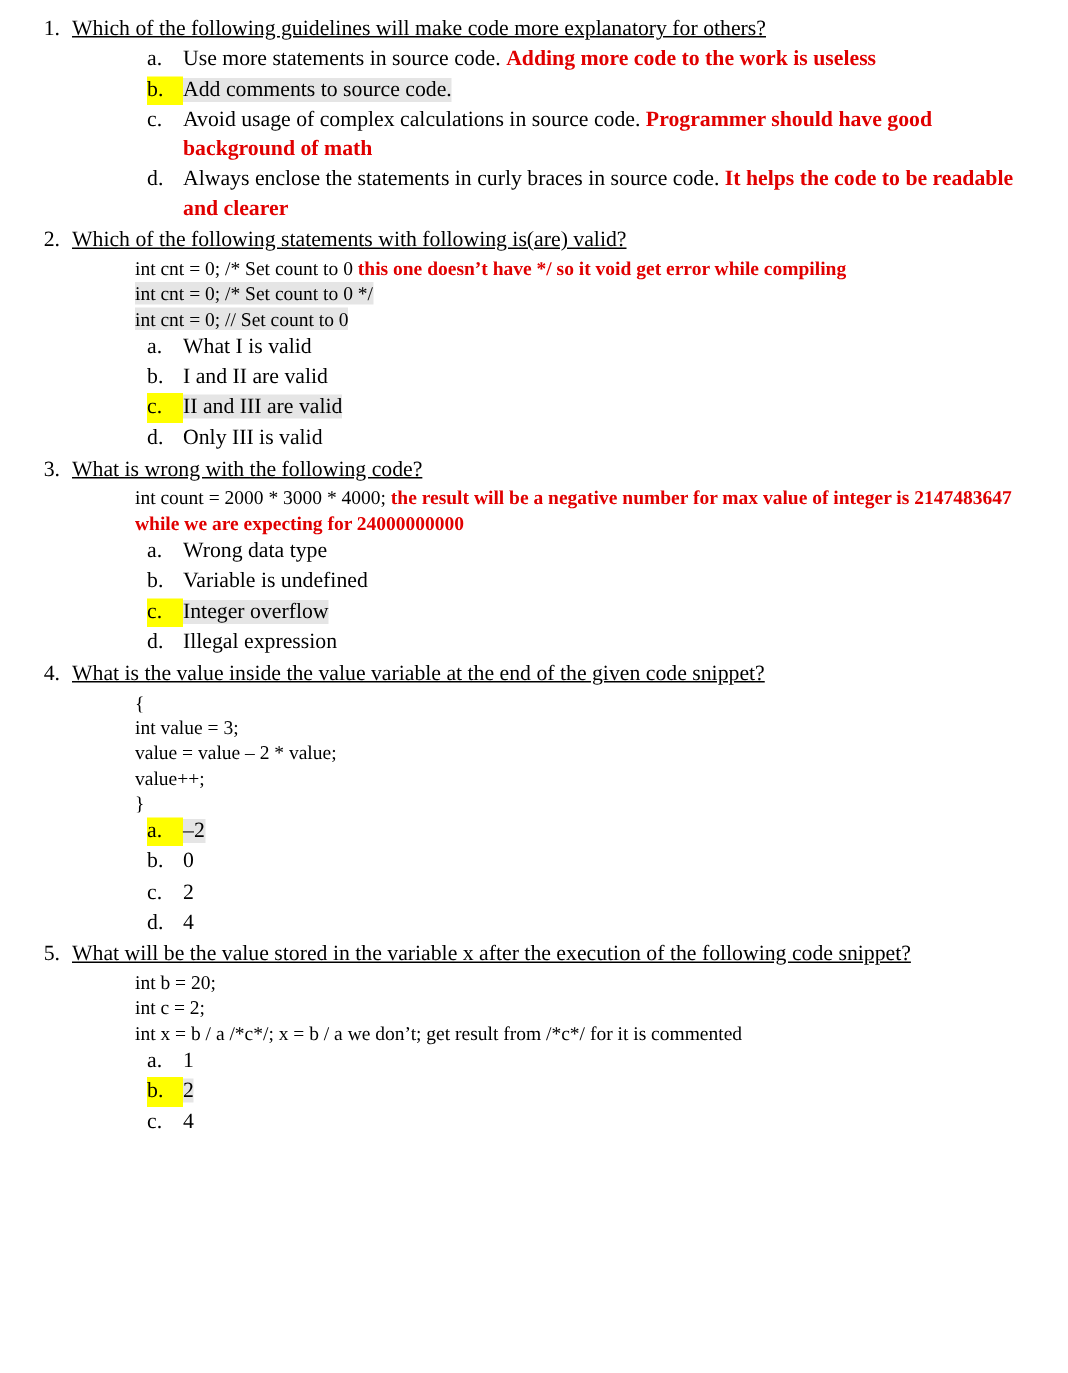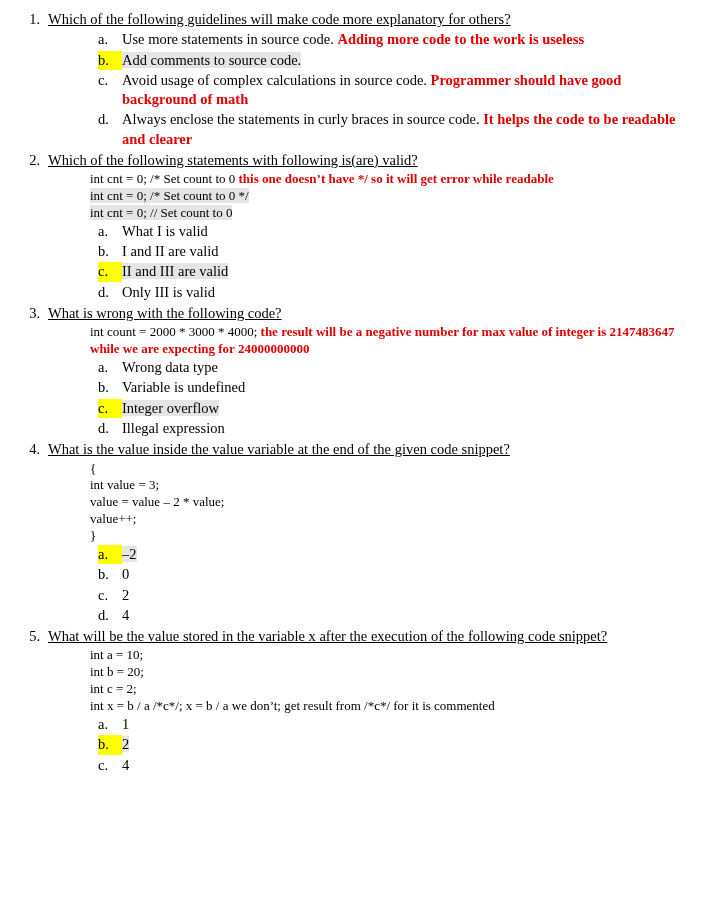--- a/index.html
+++ b/index.html
@@ -95,21 +95,21 @@
           <div class="opt">
             <span class="opt-letter">d.</span>
             <span class="opt-text"><span>Always enclose the statements in curly braces in source code.</span> <span class="note">It helps the code to be readable and  clearer</span></span>
           </div>
         </div>
       </div>
       <div class="q-block">
         <div class="q-num">2.</div>
         <div class="q-body">
           <div class="q-text">Which of the following statements with following is(are) valid?</div>
-          <div class="code-line"><span>int cnt = 0; /* Set count to 0 </span><span class="note">this one doesn’t have  */ so it will get error while readable</span></div>
+          <div class="code-line"><span>int cnt = 0; /* Set count to 0 </span><span class="note">this one doesn’t have  */ so it void get error while compiling</span></div>
           <div class="code-line"><span class="hl">int cnt = 0; /* Set count to 0 */</span></div>
           <div class="code-line"><span class="hl">int cnt = 0; // Set count to 0</span></div>
           <div class="opt">
             <span class="opt-letter">a.</span>
             <span class="opt-text"><span>What I is valid</span></span>
           </div>
           <div class="opt">
             <span class="opt-letter">b.</span>
             <span class="opt-text"><span>I and II are valid</span></span>
           </div>
@@ -170,21 +170,20 @@
           <div class="opt">
             <span class="opt-letter">d.</span>
             <span class="opt-text"><span>4</span></span>
           </div>
         </div>
       </div>
       <div class="q-block">
         <div class="q-num">5.</div>
         <div class="q-body">
           <div class="q-text">What will be the value stored in the variable x after the execution of the following code snippet?</div>
-          <div class="code-line"><span>int a = 10;</span></div>
           <div class="code-line"><span>int b = 20;</span></div>
           <div class="code-line"><span>int c = 2;</span></div>
           <div class="code-line"><span>int x = b / a /*c*/; x = b / a  we don’t; get result from  /*c*/ for it is commented</span></div>
           <div class="opt">
             <span class="opt-letter">a.</span>
             <span class="opt-text"><span>1</span></span>
           </div>
           <div class="opt">
             <span class="opt-letter hl-letter">b.</span>
             <span class="opt-text"><span class="hl">2</span></span>

